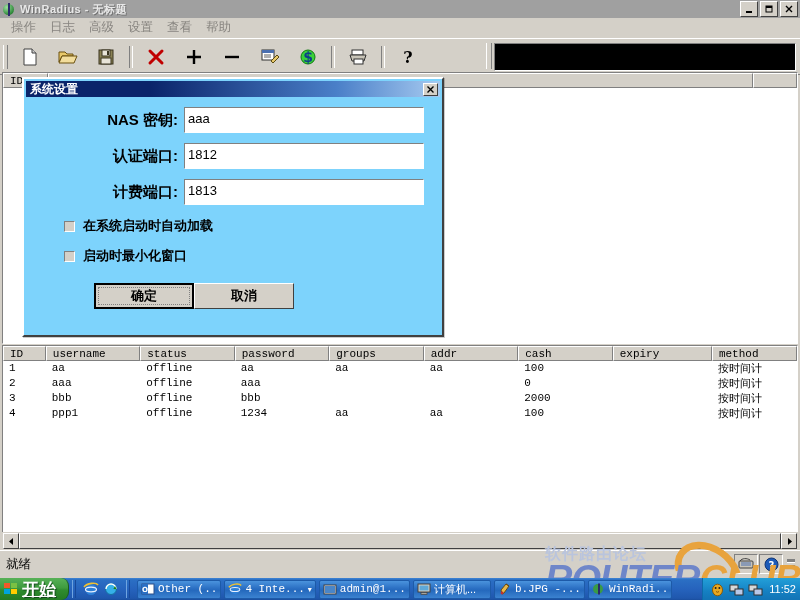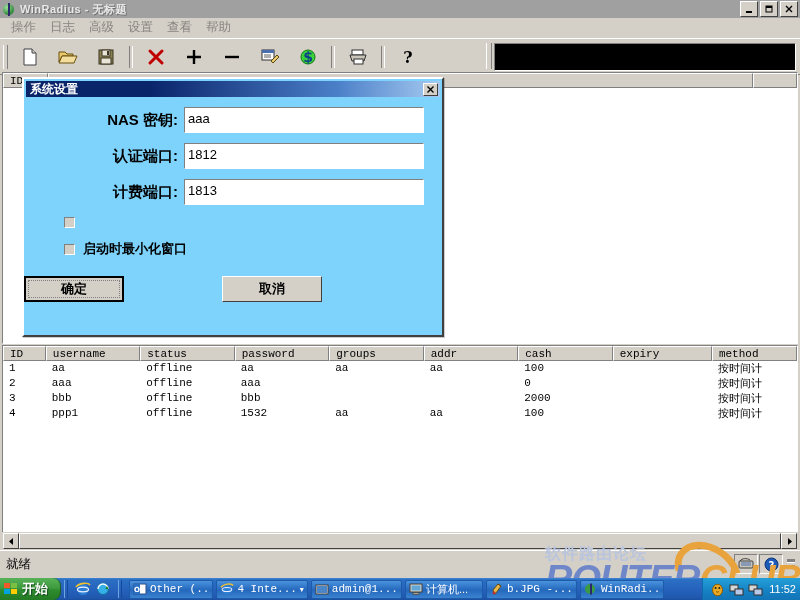--- a/index.html
+++ b/index.html
@@ -159,21 +159,21 @@
     overflow:hidden;white-space:nowrap;
   }
   .crow{display:flex;align-items:center;margin-top:12px;padding-left:40px;}
   .cbox{
     width:11px;height:11px;background:#d4d0c8;
     border-top:1px solid #808080;border-left:1px solid #808080;
     border-right:1px solid #ffffff;border-bottom:1px solid #ffffff;
     box-sizing:border-box;margin-right:8px;flex:0 0 auto;
   }
   .clabel{font-size:13px;font-weight:bold;color:#000;white-space:nowrap;}
-  .dlg-buttons{display:flex;margin-top:18px;gap:98px;}
+  .dlg-buttons{display:flex;margin-top:18px;padding-left:70px;}
   .dbtn{
     width:100px;height:26px;background:#d4d0c8;
     border-top:1px solid #ffffff;border-left:1px solid #ffffff;
     border-right:1px solid #404040;border-bottom:1px solid #404040;
     display:flex;align-items:center;justify-content:center;
     font-size:13px;font-weight:bold;color:#000;box-sizing:border-box;
   }
   .dbtn.default{border:2px solid #000;}
   .dbtn.default .inner{
     width:92px;height:18px;display:flex;align-items:center;justify-content:center;
@@ -209,21 +209,21 @@
     height:22px;padding:0 12px 0 4px;display:flex;align-items:center;
     background:linear-gradient(to bottom,#58b158 0%,#3f9b3f 45%,#2f8b2f 55%,#237b23 100%);
     border-right:1px solid #1c5c1c;border-radius:0 8px 8px 0;
   }
   .startbtn .flag{width:14px;height:13px;margin-right:4px;position:relative;}
   .startbtn .flag i{position:absolute;width:6px;height:5px;}
   .startbtn .flag i:nth-child(1){left:0;top:0;background:#f05a28;}
   .startbtn .flag i:nth-child(2){left:7px;top:0;background:#7ac143;}
   .startbtn .flag i:nth-child(3){left:0;top:6px;background:#00a3dd;}
   .startbtn .flag i:nth-child(4){left:7px;top:6px;background:#ffcc00;}
-  .startbtn .slabel{color:#fff;font-weight:bold;font-size:13px;text-shadow:1px 1px 1px #14491c;}
+  .startbtn .slabel{color:#fff;font-weight:bold;font-size:17px;text-shadow:1px 1px 1px #14491c;text-decoration:underline;}
   .tb-sep{width:2px;height:18px;margin:0 3px;
     border-left:1px solid #6fa4e0;border-right:1px solid #17499a;}
   .ql{display:flex;align-items:center;gap:4px;padding:0 4px;}
   .ql-icon{width:16px;height:16px;}
   .tasks{display:flex;align-items:center;gap:3px;padding-left:4px;flex:1 1 auto;}
   .task{
     height:19px;min-width:78px;max-width:92px;display:flex;align-items:center;gap:3px;
     background:linear-gradient(to bottom,#4a93dd,#2a6ec2 45%,#2569bd 55%,#3b82d0);
     border:1px solid #1d5aa8;border-radius:2px;padding:0 3px;box-sizing:border-box;
   }
@@ -415,21 +415,21 @@
         <div class="lvcell" style="width:100px"></div>
         <div class="lvcell" style="width:100px">2000</div>
         <div class="lvcell" style="width:105px"></div>
         <div class="lvcell cn" style="width:90px">按时间计</div>
       </div>
 
       <div class="lvrow">
         <div class="lvcell" style="width:45px">4</div>
         <div class="lvcell" style="width:100px">ppp1</div>
         <div class="lvcell" style="width:100px">offline</div>
-        <div class="lvcell" style="width:100px">1532</div>
+        <div class="lvcell" style="width:100px">1234</div>
         <div class="lvcell" style="width:100px">aa</div>
         <div class="lvcell" style="width:100px">aa</div>
         <div class="lvcell" style="width:100px">100</div>
         <div class="lvcell" style="width:105px"></div>
         <div class="lvcell cn" style="width:90px">按时间计</div>
       </div>
 
     </div>
   </div>
 
@@ -490,20 +490,21 @@
       <span class="flabel">认证端口:</span>
       <span class="finput">1812</span>
     </div>
     <div class="frow">
       <span class="flabel">计费端口:</span>
       <span class="finput">1813</span>
     </div>
 
     <div class="crow">
       <span class="cbox"></span>
+      <span class="clabel">在系统启动时自动加载</span>
     </div>
     <div class="crow">
       <span class="cbox"></span>
       <span class="clabel">启动时最小化窗口</span>
     </div>
 
     <div class="dlg-buttons">
       <span class="dbtn default">
         <span class="inner">确定</span>
       </span>

